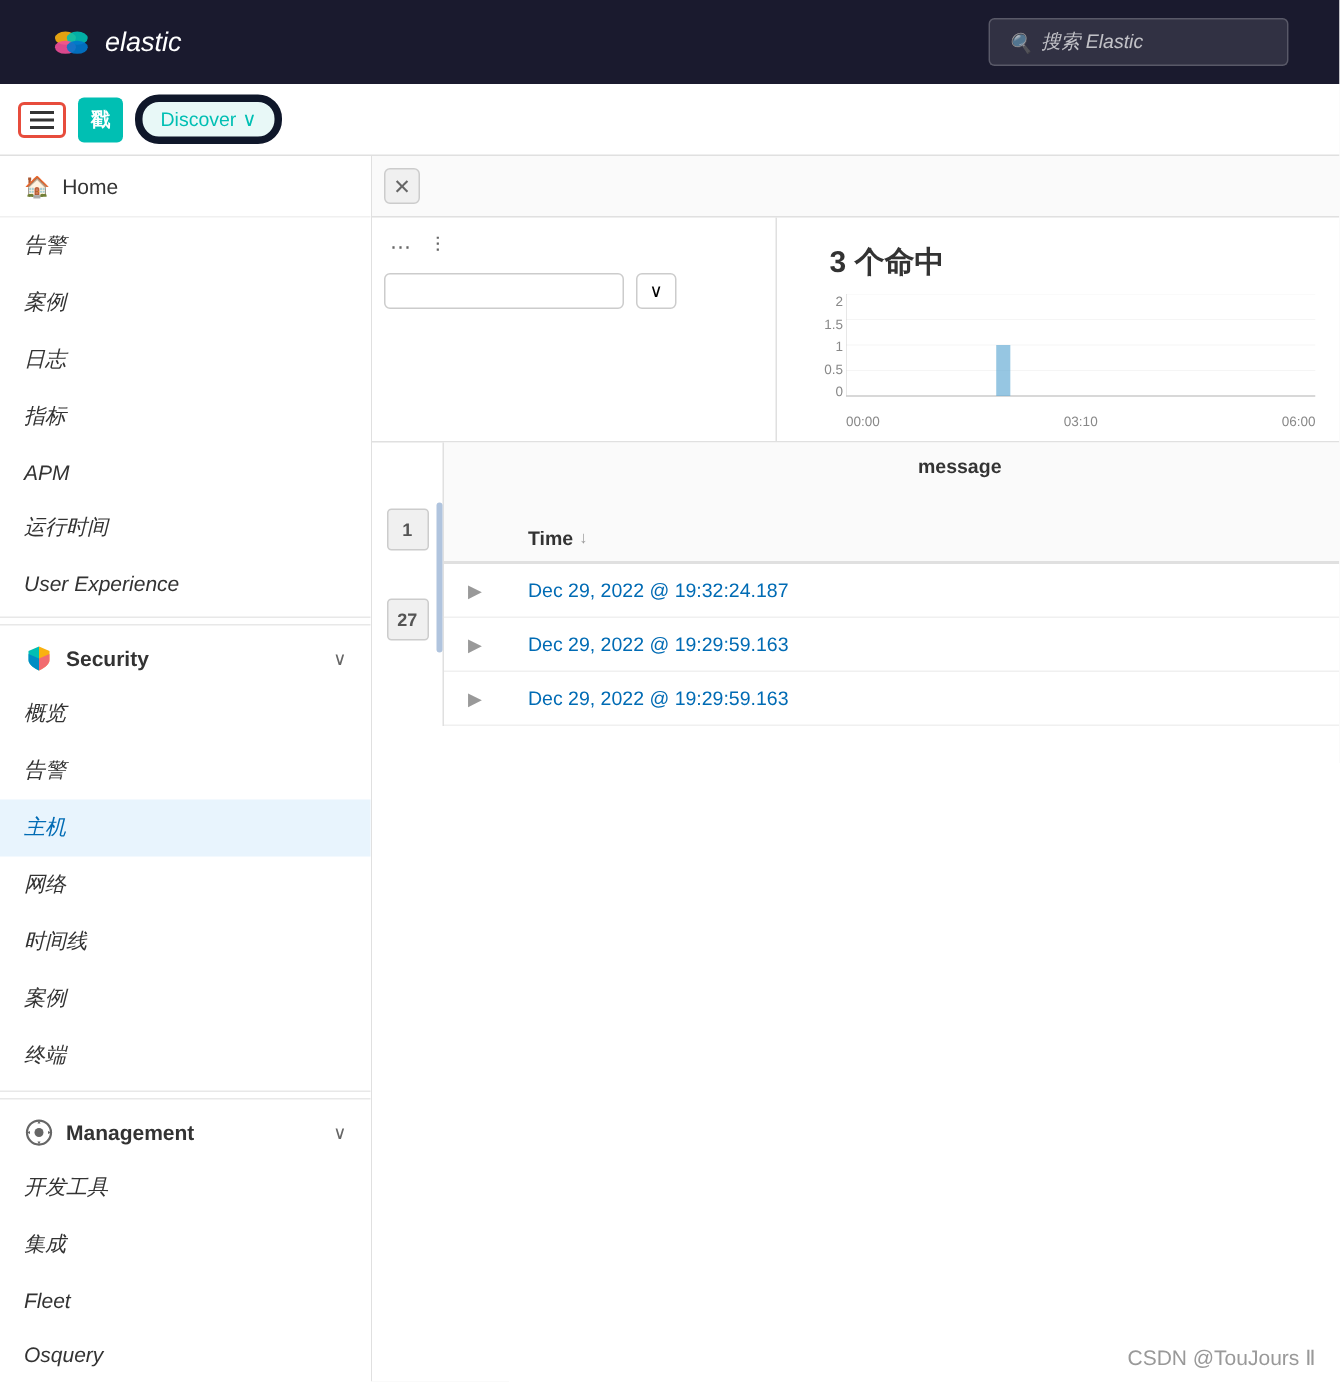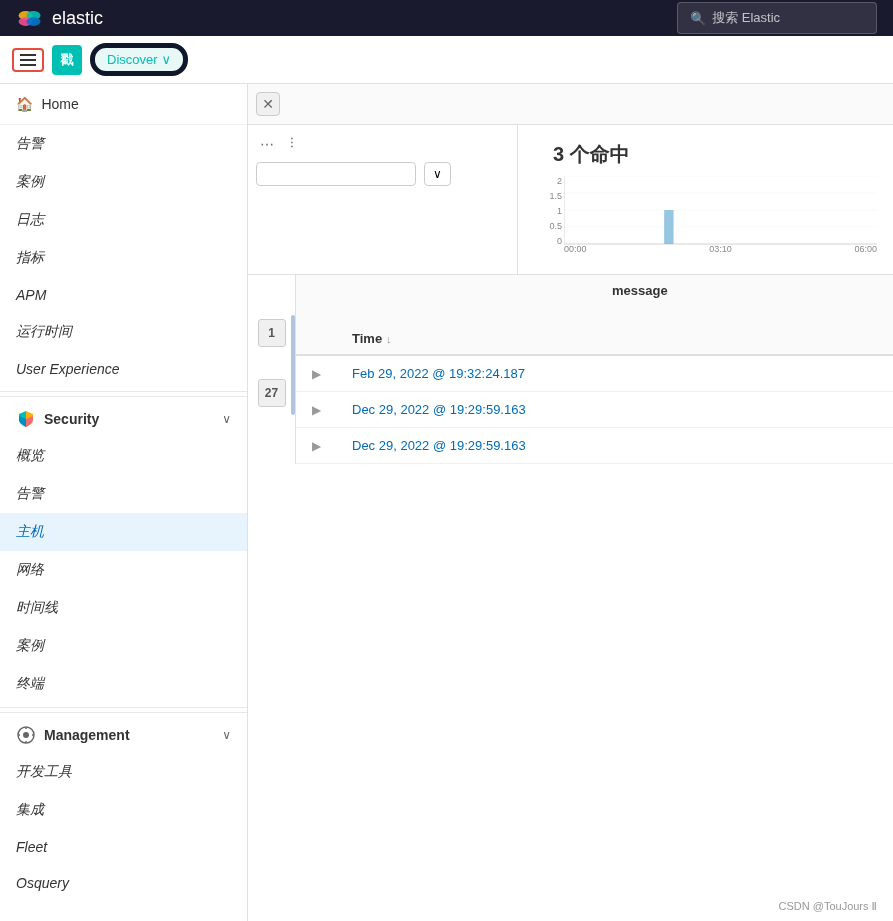--- a/index.html
+++ b/index.html
@@ -1,25 +1,26 @@
 <!DOCTYPE html>
 <html><head>
   <meta charset="utf-8">
   <style>
     * { box-sizing: border-box; margin: 0; padding: 0; }
     body { font-family: -apple-system, BlinkMacSystemFont, 'Segoe UI', sans-serif; background: #f5f5f5; width: 893px; height: 921px; overflow: hidden; display: flex; flex-direction: column; }
 
     
     .topbar {
       background: #1a1a2e;
-      height: 36px;
-      display: flex;
-      align-items: center;
-      padding: 0 16px;
+      height: 56px;
+      display: flex;
+      align-items: center;
+      padding: 0 34px;
       flex-shrink: 0;
+      font-style: italic;
     }
     .topbar-logo {
       display: flex;
       align-items: center;
       gap: 8px;
       color: white;
       font-size: 18px;
       font-weight: 500;
     }
     .elastic-logo-icon {
@@ -243,21 +244,21 @@
       width: 260px;
       font-size: 13px;
       color: #006bb4;
     }
     .row-message { flex: 1; font-size: 13px; color: #555; }
 
     .bottom-branding {
       position: fixed;
       bottom: 8px;
       right: 16px;
-      font-size: 11px;
+      font-size: 14px;
       color: #999;
     }
   </style>
 </head>
 <body>
 
 <div class="topbar">
   <div class="topbar-logo">
 
     <svg class="elastic-logo-icon" viewBox="0 0 32 32" xmlns="http://www.w3.org/2000/svg">
@@ -439,21 +440,21 @@
           </svg>
 
           <div style="position: absolute; left: 0; top: 0; height: 70px; width: 28px; display: flex; flex-direction: column; justify-content: space-between; align-items: flex-end; font-size: 9px; color: #888;">
             <span>2</span>
             <span>1.5</span>
             <span>1</span>
             <span>0.5</span>
             <span>0</span>
           </div>
 
-          <div style="position: absolute; left: 30px; right: 0; bottom: 12px; display: flex; justify-content: space-between; font-size: 9px; color: #888;">
+          <div style="position: absolute; left: 30px; right: 0; bottom: 0; display: flex; justify-content: space-between; font-size: 9px; color: #888;">
             <span>00:00</span>
             <span>03:10</span>
             <span>06:00</span>
           </div>
         </div>
       </div>
     </div>
 
     <div style="display: flex; flex: 1;">
 
@@ -472,21 +473,21 @@
             <span>Time</span>
             <span class="sort-icon">↓</span>
           </div>
           <div class="th-message">
             <span>message</span>
           </div>
         </div>
 
         <div class="table-row">
           <div class="row-expand">▶</div>
-          <div class="row-time">Feb 29, 2022 @ 19:32:24.187</div>
+          <div class="row-time">Dec 29, 2022 @ 19:32:24.187</div>
           <div class="row-message"></div>
         </div>
 
         <div class="table-row">
           <div class="row-expand">▶</div>
           <div class="row-time">Dec 29, 2022 @ 19:29:59.163</div>
           <div class="row-message"></div>
         </div>
 
         <div class="table-row">

